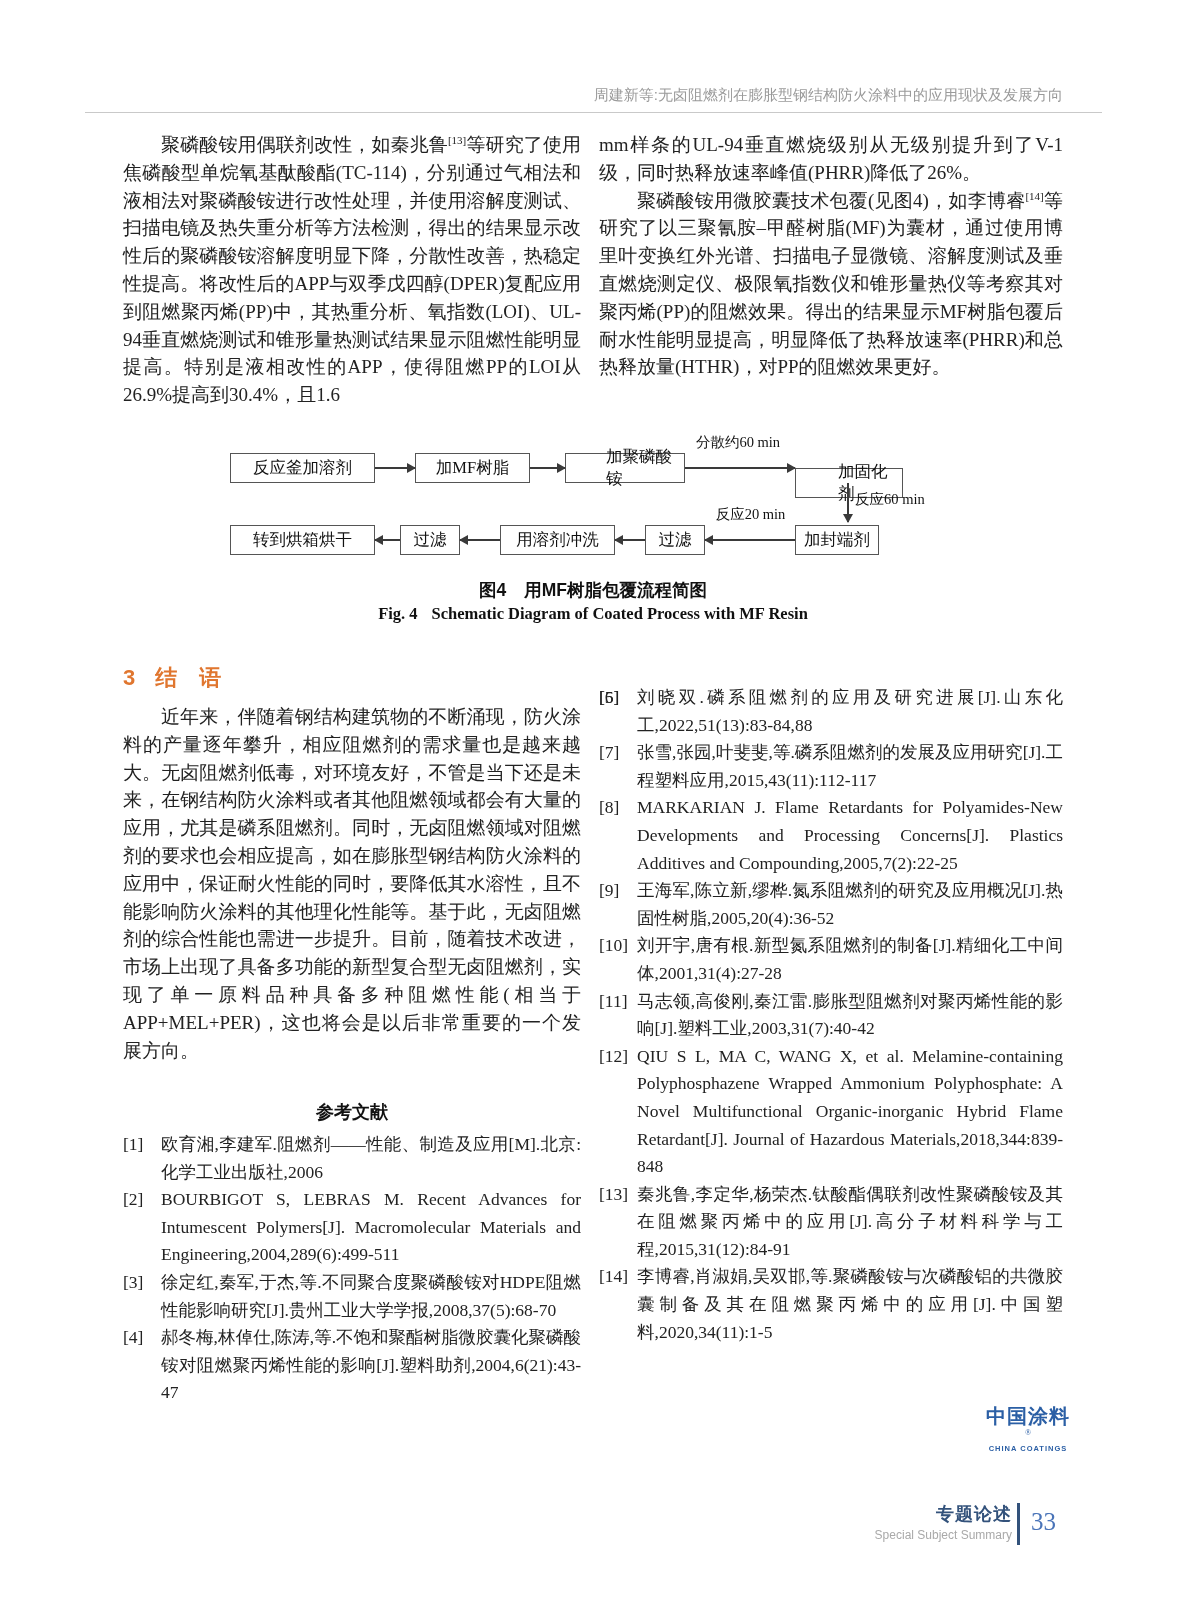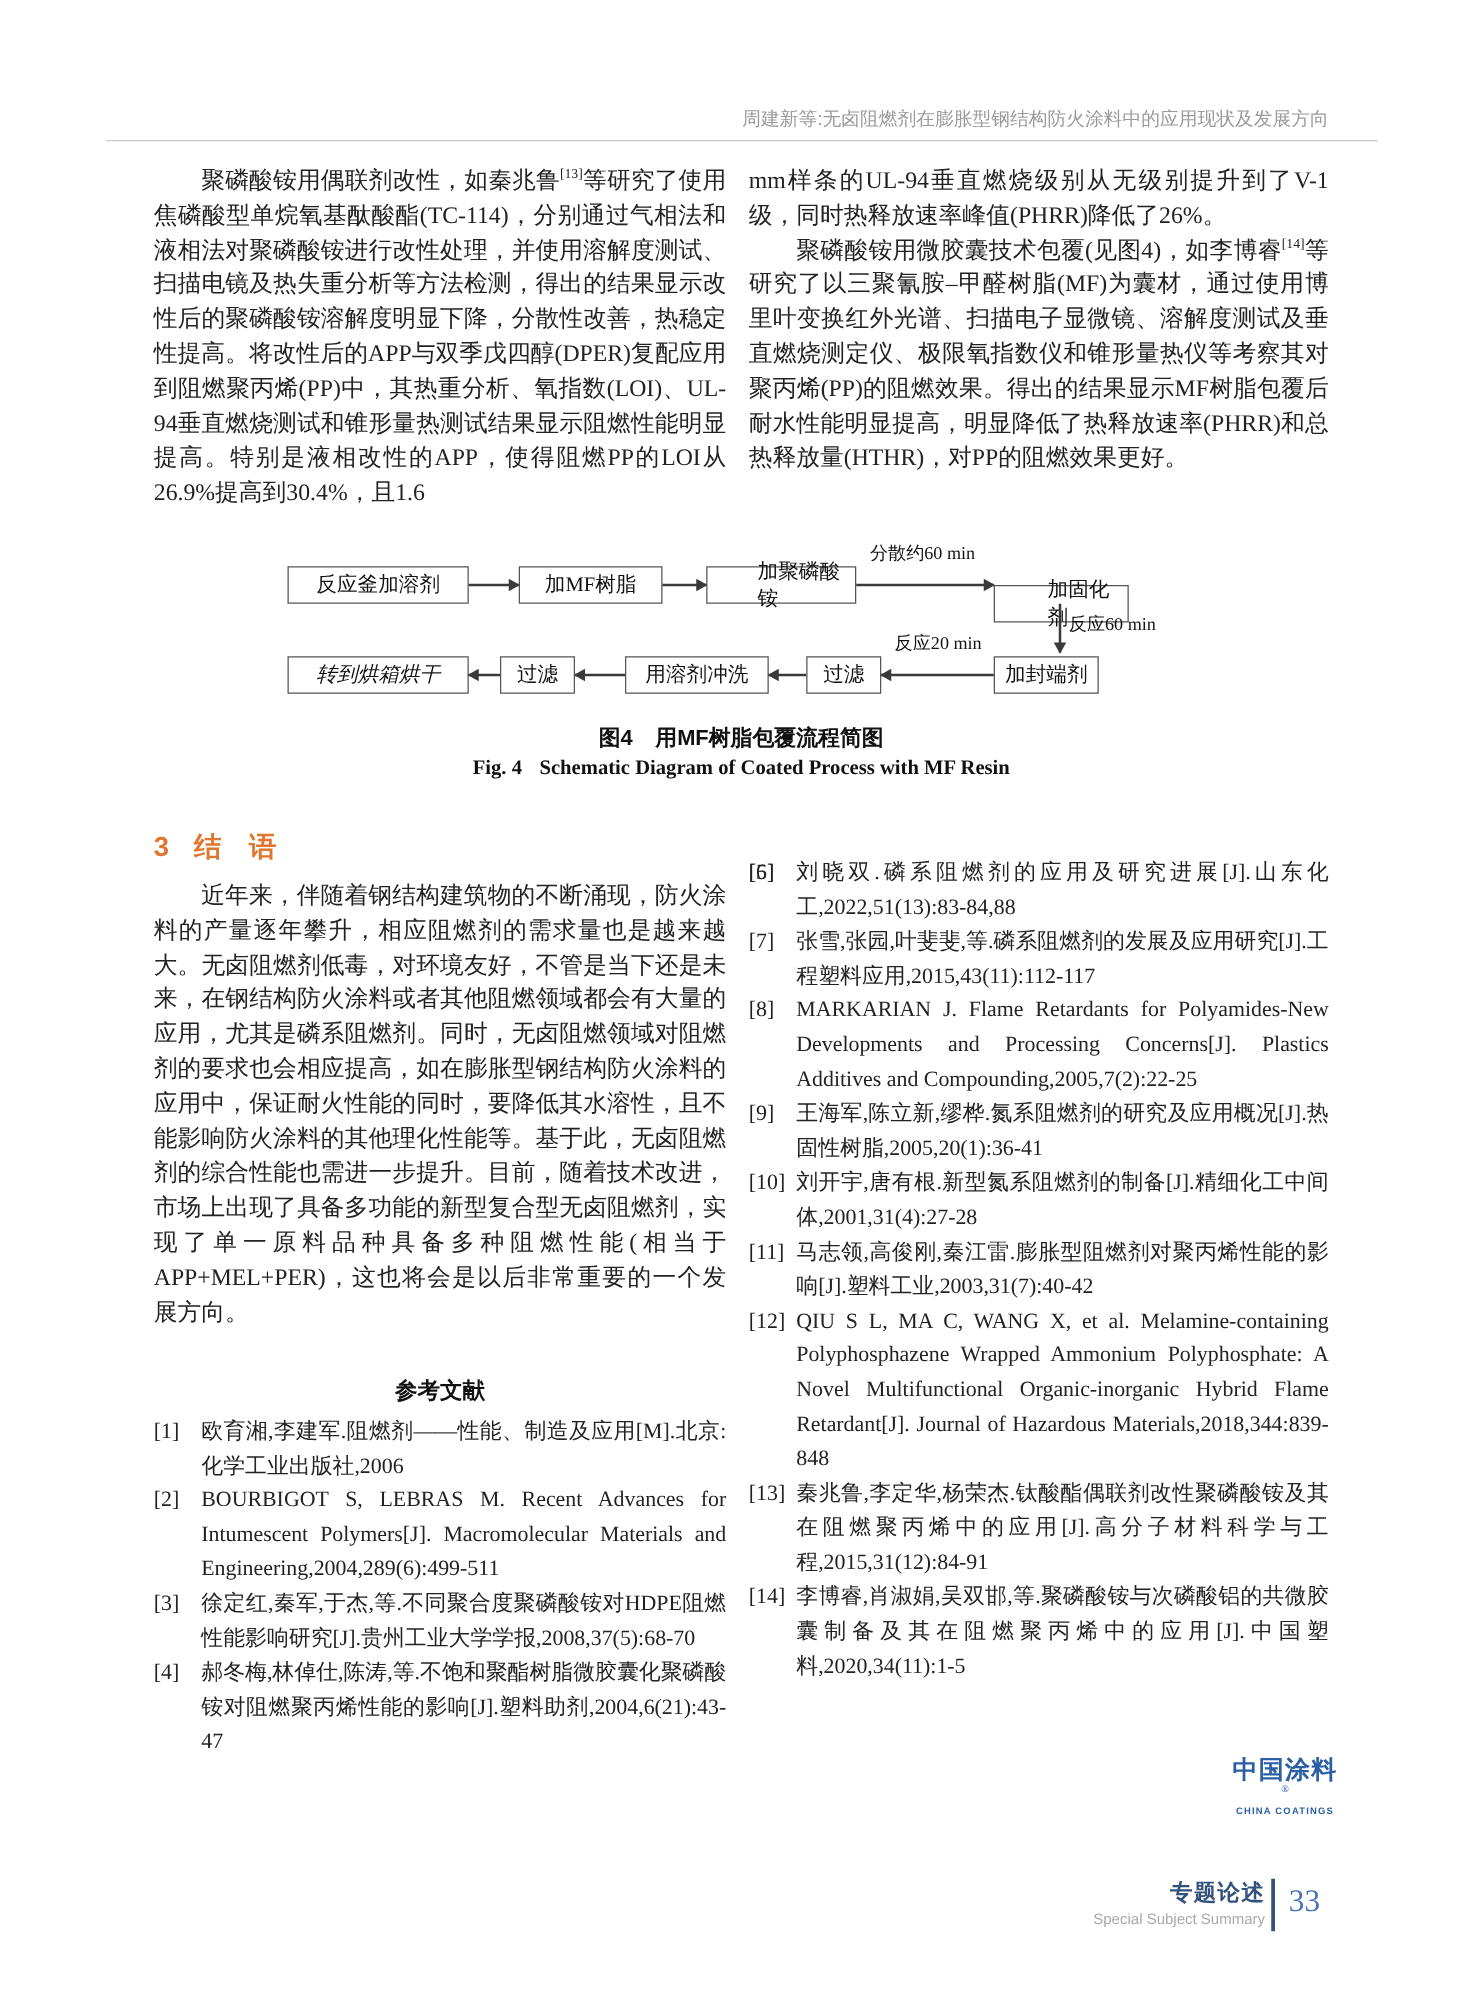--- a/index.html
+++ b/index.html
@@ -91,21 +91,21 @@
     <div class="fbox" style="left:595px;top:31px;width:108px;padding-left:42px;">加固化剂</div>
 
     <div class="arrow-h to-right" style="left:175px;top:30px;width:40px;"></div>
     <div class="arrow-h to-right" style="left:330px;top:30px;width:35px;"></div>
     <div class="arrow-h to-right" style="left:485px;top:30px;width:110px;"></div>
     <div class="flabel" style="left:478px;top:-4px;width:120px;text-align:center;">分散约60 min</div>
 
     <div class="arrow-v to-down" style="left:647px;top:46px;height:39px;"></div>
     <div class="flabel" style="left:655px;top:53px;">反应60 min</div>
 
-    <div class="fbox" style="left:30px;top:88px;width:145px;font-style:italic;">转到烘箱烘干</div>
+    <div class="fbox" style="left:30px;top:88px;width:145px;">转到烘箱烘干</div>
     <div class="fbox" style="left:200px;top:88px;width:60px;">过滤</div>
     <div class="fbox" style="left:300px;top:88px;width:115px;">用溶剂冲洗</div>
     <div class="fbox" style="left:445px;top:88px;width:60px;">过滤</div>
     <div class="fbox" style="left:595px;top:88px;width:84px;">加封端剂</div>
 
     <div class="arrow-h to-left" style="left:505px;top:102px;width:90px;"></div>
     <div class="arrow-h to-left" style="left:415px;top:102px;width:30px;"></div>
     <div class="arrow-h to-left" style="left:260px;top:102px;width:40px;"></div>
     <div class="arrow-h to-left" style="left:175px;top:102px;width:25px;"></div>
     <div class="flabel" style="left:498px;top:68px;width:105px;text-align:center;">反应20 min</div>
@@ -130,21 +130,21 @@
     <div class="ref-item"><span class="ref-no">[2]</span><span>BOURBIGOT S, LEBRAS M. Recent Advances for Intumescent Polymers[J]. Macromolecular Materials and Engineering,2004,289(6):499-511</span></div>
     <div class="ref-item"><span class="ref-no">[3]</span><span>徐定红,秦军,于杰,等.不同聚合度聚磷酸铵对HDPE阻燃性能影响研究[J].贵州工业大学学报,2008,37(5):68-70</span></div>
     <div class="ref-item"><span class="ref-no">[4]</span><span>郝冬梅,林倬仕,陈涛,等.不饱和聚酯树脂微胶囊化聚磷酸铵对阻燃聚丙烯性能的影响[J].塑料助剂,2004,6(21):43-47</span></div>
   </div>
 
   <div class="refs refs-right">
     <div class="ref-item"><span class="ref-no">[5]</span></div>
     <div class="ref-item"><span class="ref-no">[6]</span><span>刘晓双.磷系阻燃剂的应用及研究进展[J].山东化工,2022,51(13):83-84,88</span></div>
     <div class="ref-item"><span class="ref-no">[7]</span><span>张雪,张园,叶斐斐,等.磷系阻燃剂的发展及应用研究[J].工程塑料应用,2015,43(11):112-117</span></div>
     <div class="ref-item"><span class="ref-no">[8]</span><span>MARKARIAN J. Flame Retardants for Polyamides-New Developments and Processing Concerns[J]. Plastics Additives and Compounding,2005,7(2):22-25</span></div>
-    <div class="ref-item"><span class="ref-no">[9]</span><span>王海军,陈立新,缪桦.氮系阻燃剂的研究及应用概况[J].热固性树脂,2005,20(1):36-41</span></div>
+    <div class="ref-item"><span class="ref-no">[9]</span><span>王海军,陈立新,缪桦.氮系阻燃剂的研究及应用概况[J].热固性树脂,2005,20(4):36-52</span></div>
     <div class="ref-item"><span class="ref-no">[10]</span><span>刘开宇,唐有根.新型氮系阻燃剂的制备[J].精细化工中间体,2001,31(4):27-28</span></div>
     <div class="ref-item"><span class="ref-no">[11]</span><span>马志领,高俊刚,秦江雷.膨胀型阻燃剂对聚丙烯性能的影响[J].塑料工业,2003,31(7):40-42</span></div>
     <div class="ref-item"><span class="ref-no">[12]</span><span>QIU S L, MA C, WANG X, et al. Melamine-containing Polyphosphazene Wrapped Ammonium Polyphosphate: A Novel Multifunctional Organic-inorganic Hybrid Flame Retardant[J]. Journal of Hazardous Materials,2018,344:839-848</span></div>
     <div class="ref-item"><span class="ref-no">[13]</span><span>秦兆鲁,李定华,杨荣杰.钛酸酯偶联剂改性聚磷酸铵及其在阻燃聚丙烯中的应用[J].高分子材料科学与工程,2015,31(12):84-91</span></div>
     <div class="ref-item"><span class="ref-no">[14]</span><span>李博睿,肖淑娟,吴双邯,等.聚磷酸铵与次磷酸铝的共微胶囊制备及其在阻燃聚丙烯中的应用[J].中国塑料,2020,34(11):1-5</span></div>
   </div>
 
   <div class="logo">
     <div><span class="logo-zh">中国涂料</span><span class="logo-mark">®</span></div>
     <div class="logo-en">CHINA COATINGS</div>

